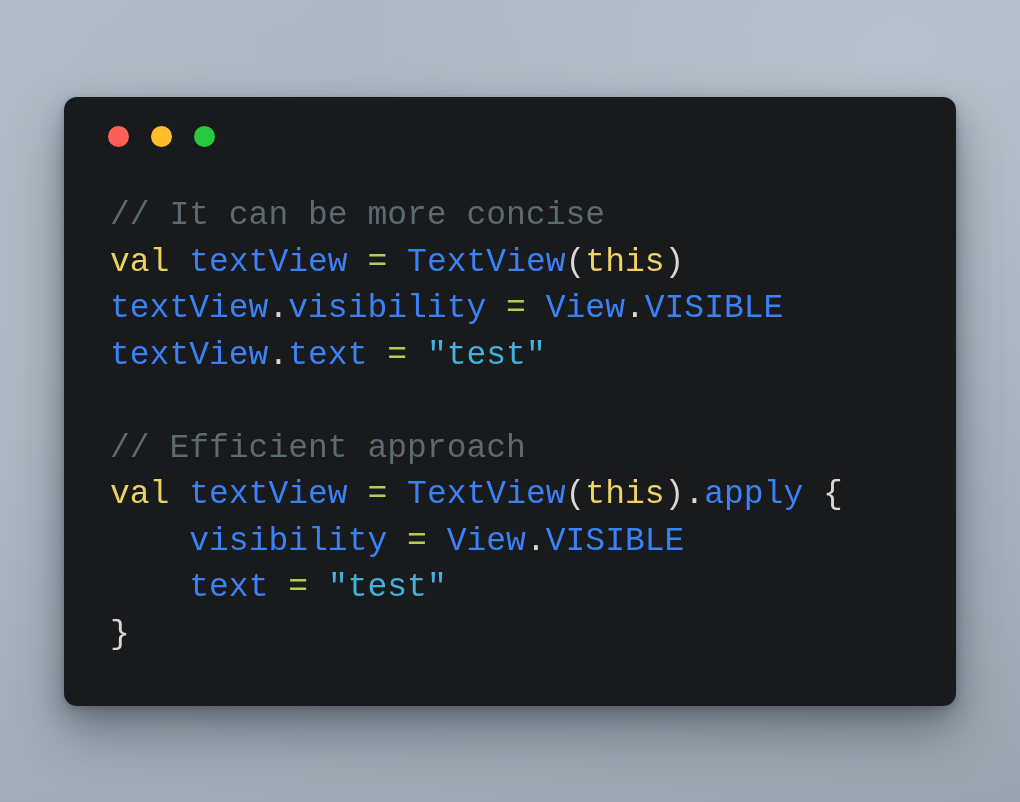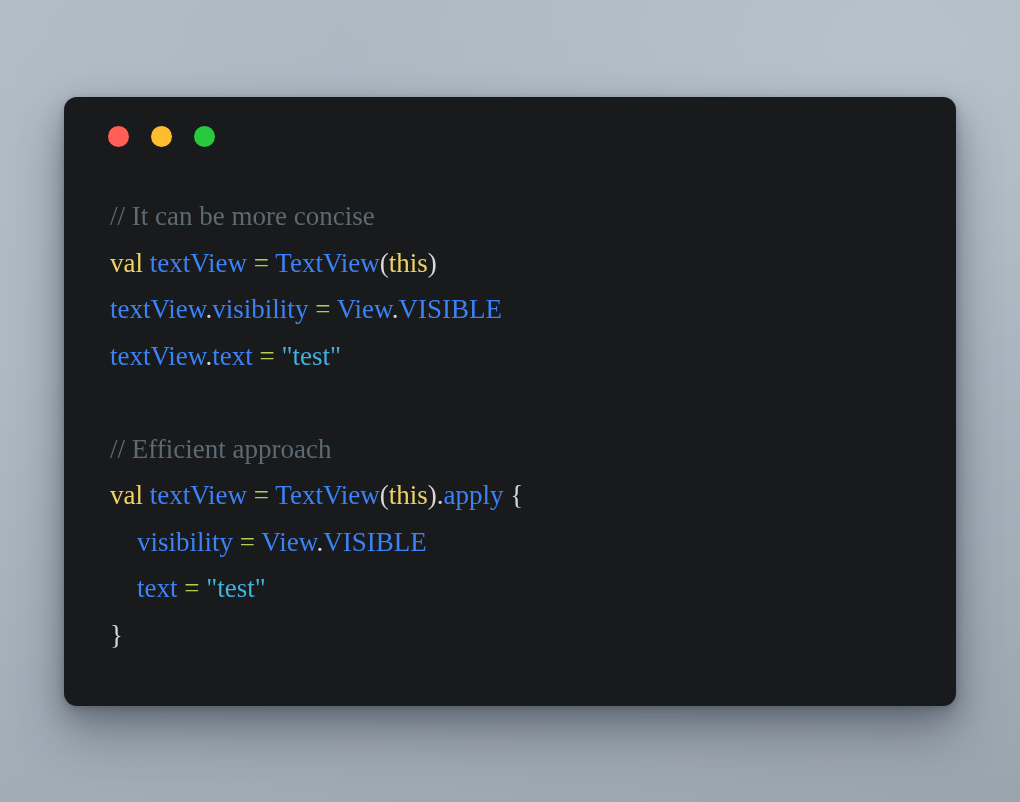--- a/index.html
+++ b/index.html
@@ -57,22 +57,22 @@
   .dot-close  { background: #ff5f56; }
   .dot-min    { background: #ffbd2e; }
   .dot-max    { background: #27c93f; }
 
   
   #code-body {
     position: absolute;
     left: 46px;
     top: 96px;
     right: 0;
-    font-family: Liberation Serif, serif;
-    font-size: 27px;
+    font-family: Liberation Mono, monospace;
+    font-size: 33px;
     line-height: 46.5px;
     letter-spacing: 0px;
     white-space: pre;
     -webkit-font-smoothing: antialiased;
   }
   .code-line {
     white-space: pre;
     min-height: 46.5px;
   }
   .code-line.blank { height: 46.5px; }

